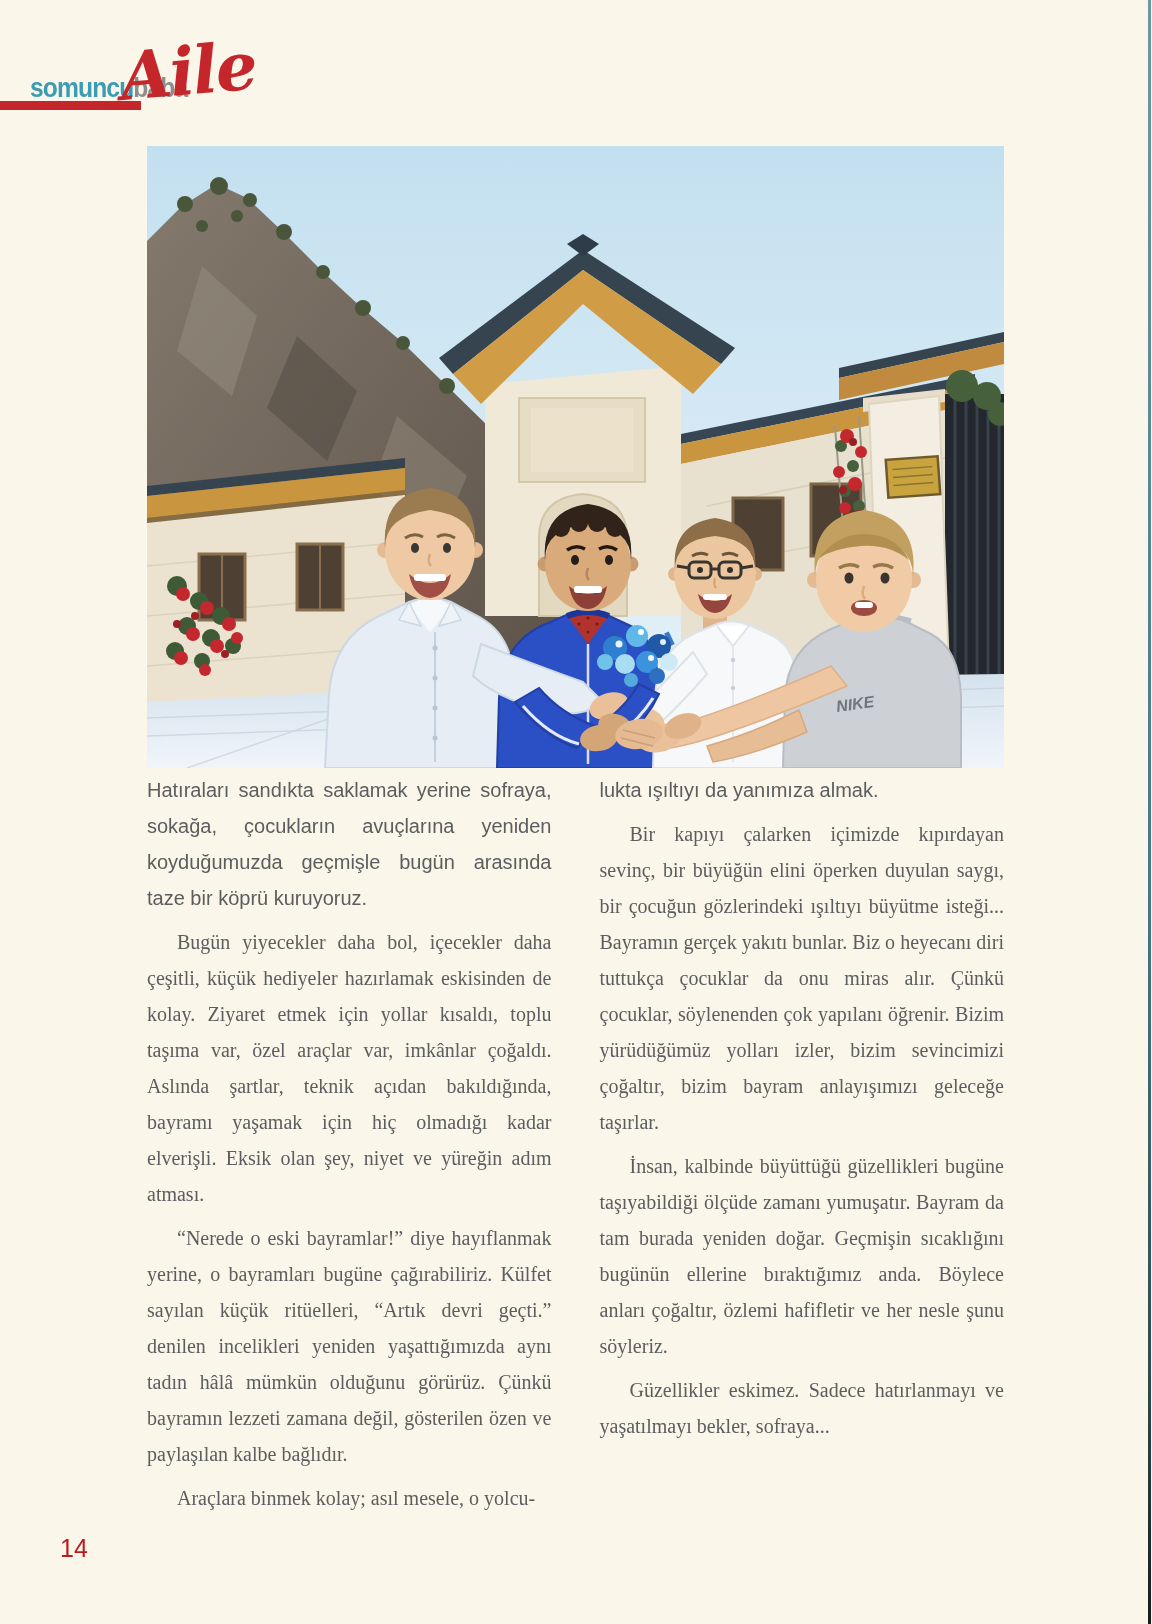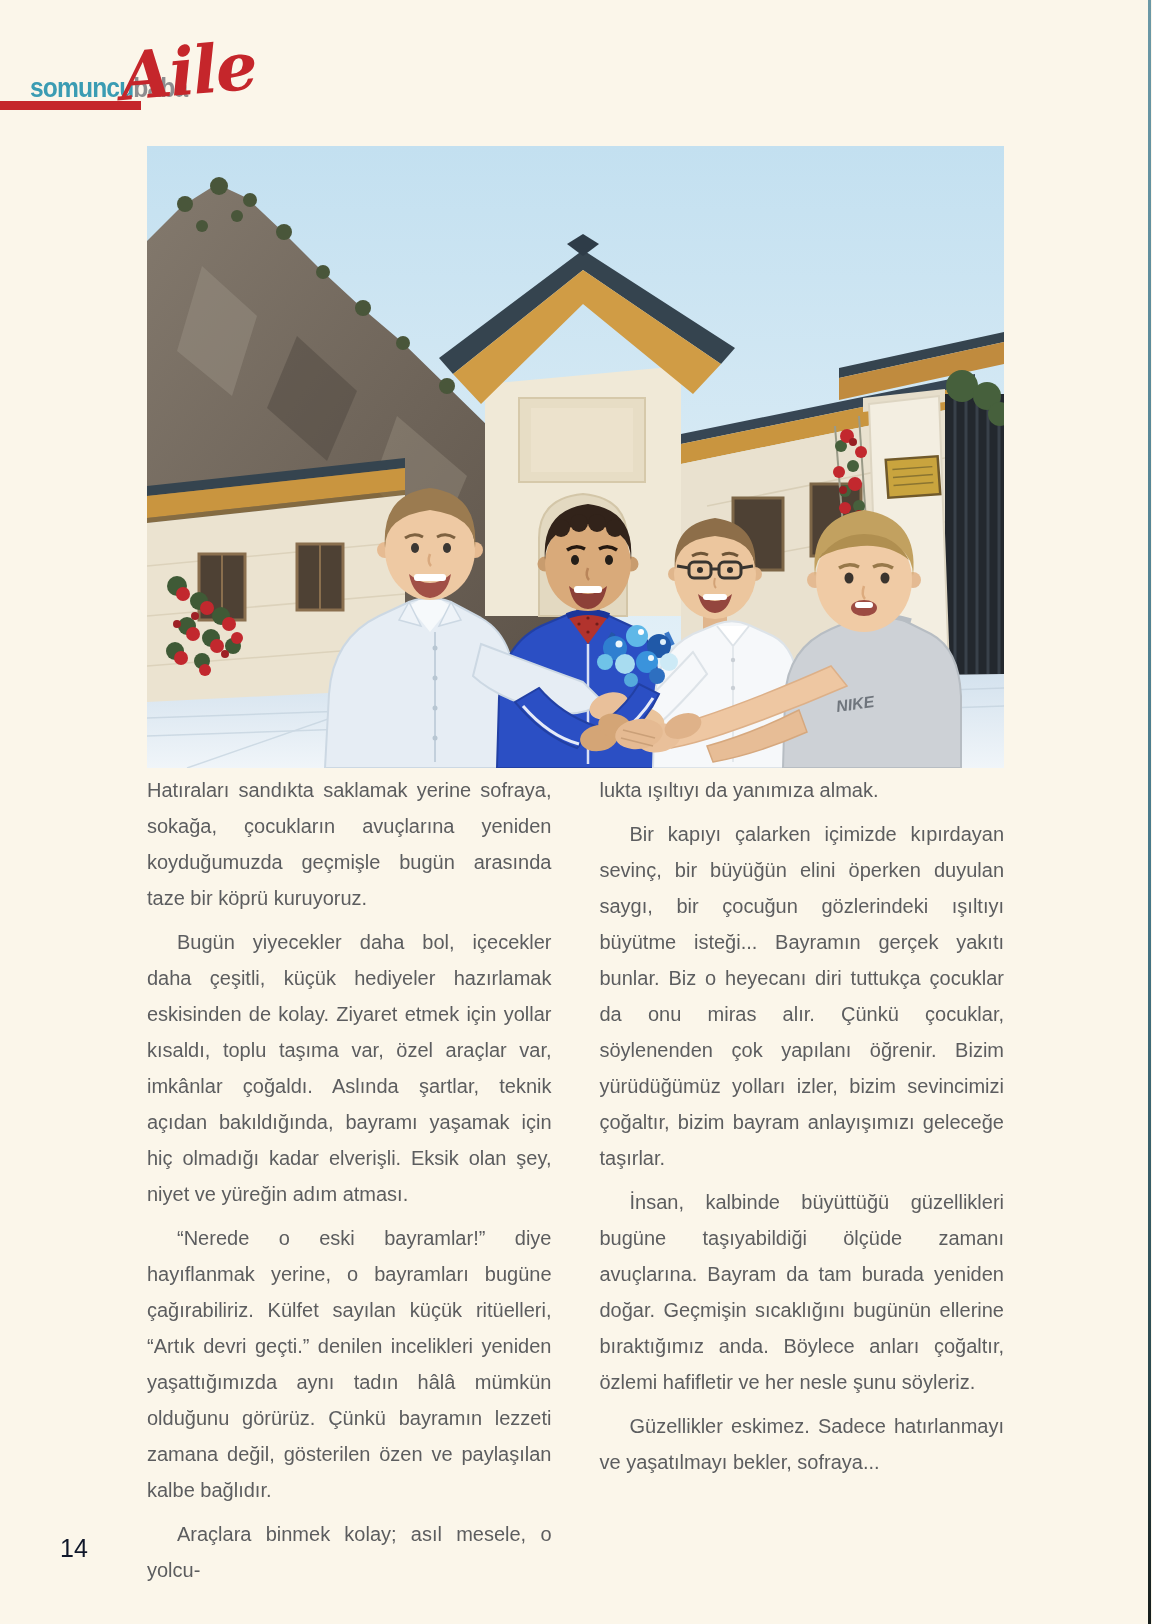--- a/index.html
+++ b/index.html
@@ -44,25 +44,25 @@
     display:flex;gap:48px;justify-content:flex-end;
   }
   .col{width:411px;}
   .col p{
     margin:0 0 8px 0;
     font-size:20px;line-height:36px;
     color:#5c5d5f;
     text-align:justify;
     font-weight:400;
   }
-  .col p + p{text-indent:30px;}
+  .col p + p{text-indent:30px;font-family:Liberation Serif, serif;}
   
   .pagenum{
     position:absolute;left:60px;top:1534px;
-    font-size:25px;color:#0f172a;
+    font-size:25px;color:#b91c1c;
   }
   .edge-line{
     position:absolute;left:1148px;top:0;width:3px;height:1624px;
     background:linear-gradient(180deg,#6b98a6 0%,#47788a 55%,#2c4a50 85%,#161d1c 100%);
   }
 </style>
 </head>
 <body>
 
 <div class="page-root">
@@ -410,21 +410,21 @@
   <main class="article">
     <div class="col">
       <p>Hatıraları sandıkta saklamak yerine sofraya, sokağa, çocukların avuçlarına yeniden koyduğumuzda geçmişle bugün arasında taze bir köprü kuruyoruz.</p>
       <p>Bugün yiyecekler daha bol, içecekler daha çeşitli, küçük hediyeler hazırlamak eskisinden de kolay. Ziyaret etmek için yollar kısaldı, toplu taşıma var, özel araçlar var, imkânlar çoğaldı. Aslında şartlar, teknik açıdan bakıldığında, bayramı yaşamak için hiç olmadığı kadar elverişli. Eksik olan şey, niyet ve yüreğin adım atması.</p>
       <p>“Nerede o eski bayramlar!” diye hayıflanmak yerine, o bayramları bugüne çağırabiliriz. Külfet sayılan küçük ritüelleri, “Artık devri geçti.” denilen incelikleri yeniden yaşattığımızda aynı tadın hâlâ mümkün olduğunu görürüz. Çünkü bayramın lezzeti zamana değil, gösterilen özen ve paylaşılan kalbe bağlıdır.</p>
       <p>Araçlara binmek kolay; asıl mesele, o yolcu-</p>
     </div>
     <div class="col">
       <p>lukta ışıltıyı da yanımıza almak.</p>
       <p>Bir kapıyı çalarken içimizde kıpırdayan sevinç, bir büyüğün elini öperken duyulan saygı, bir çocuğun gözlerindeki ışıltıyı büyütme isteği... Bayramın gerçek yakıtı bunlar. Biz o heyecanı diri tuttukça çocuklar da onu miras alır. Çünkü çocuklar, söylenenden çok yapılanı öğrenir. Bizim yürüdüğümüz yolları izler, bizim sevincimizi çoğaltır, bizim bayram anlayışımızı geleceğe taşırlar.</p>
-      <p>İnsan, kalbinde büyüttüğü güzellikleri bugüne taşıyabildiği ölçüde zamanı avuçlarına. Bayram da tam burada yeniden doğar. Geçmişin sıcaklığını bugünün ellerine bıraktığımız anda. Böylece anları çoğaltır, özlemi hafifletir ve her nesle şunu söyleriz.</p>
+      <p>İnsan, kalbinde büyüttüğü güzellikleri bugüne taşıyabildiği ölçüde zamanı yumuşatır. Bayram da tam burada yeniden doğar. Geçmişin sıcaklığını bugünün ellerine bıraktığımız anda. Böylece anları çoğaltır, özlemi hafifletir ve her nesle şunu söyleriz.</p>
       <p>Güzellikler eskimez. Sadece hatırlanmayı ve yaşatılmayı bekler, sofraya...</p>
     </div>
   </main>
 
   <div class="pagenum">14</div>
   <div class="edge-line"></div>
 
 </div>
 
 </body></html>

